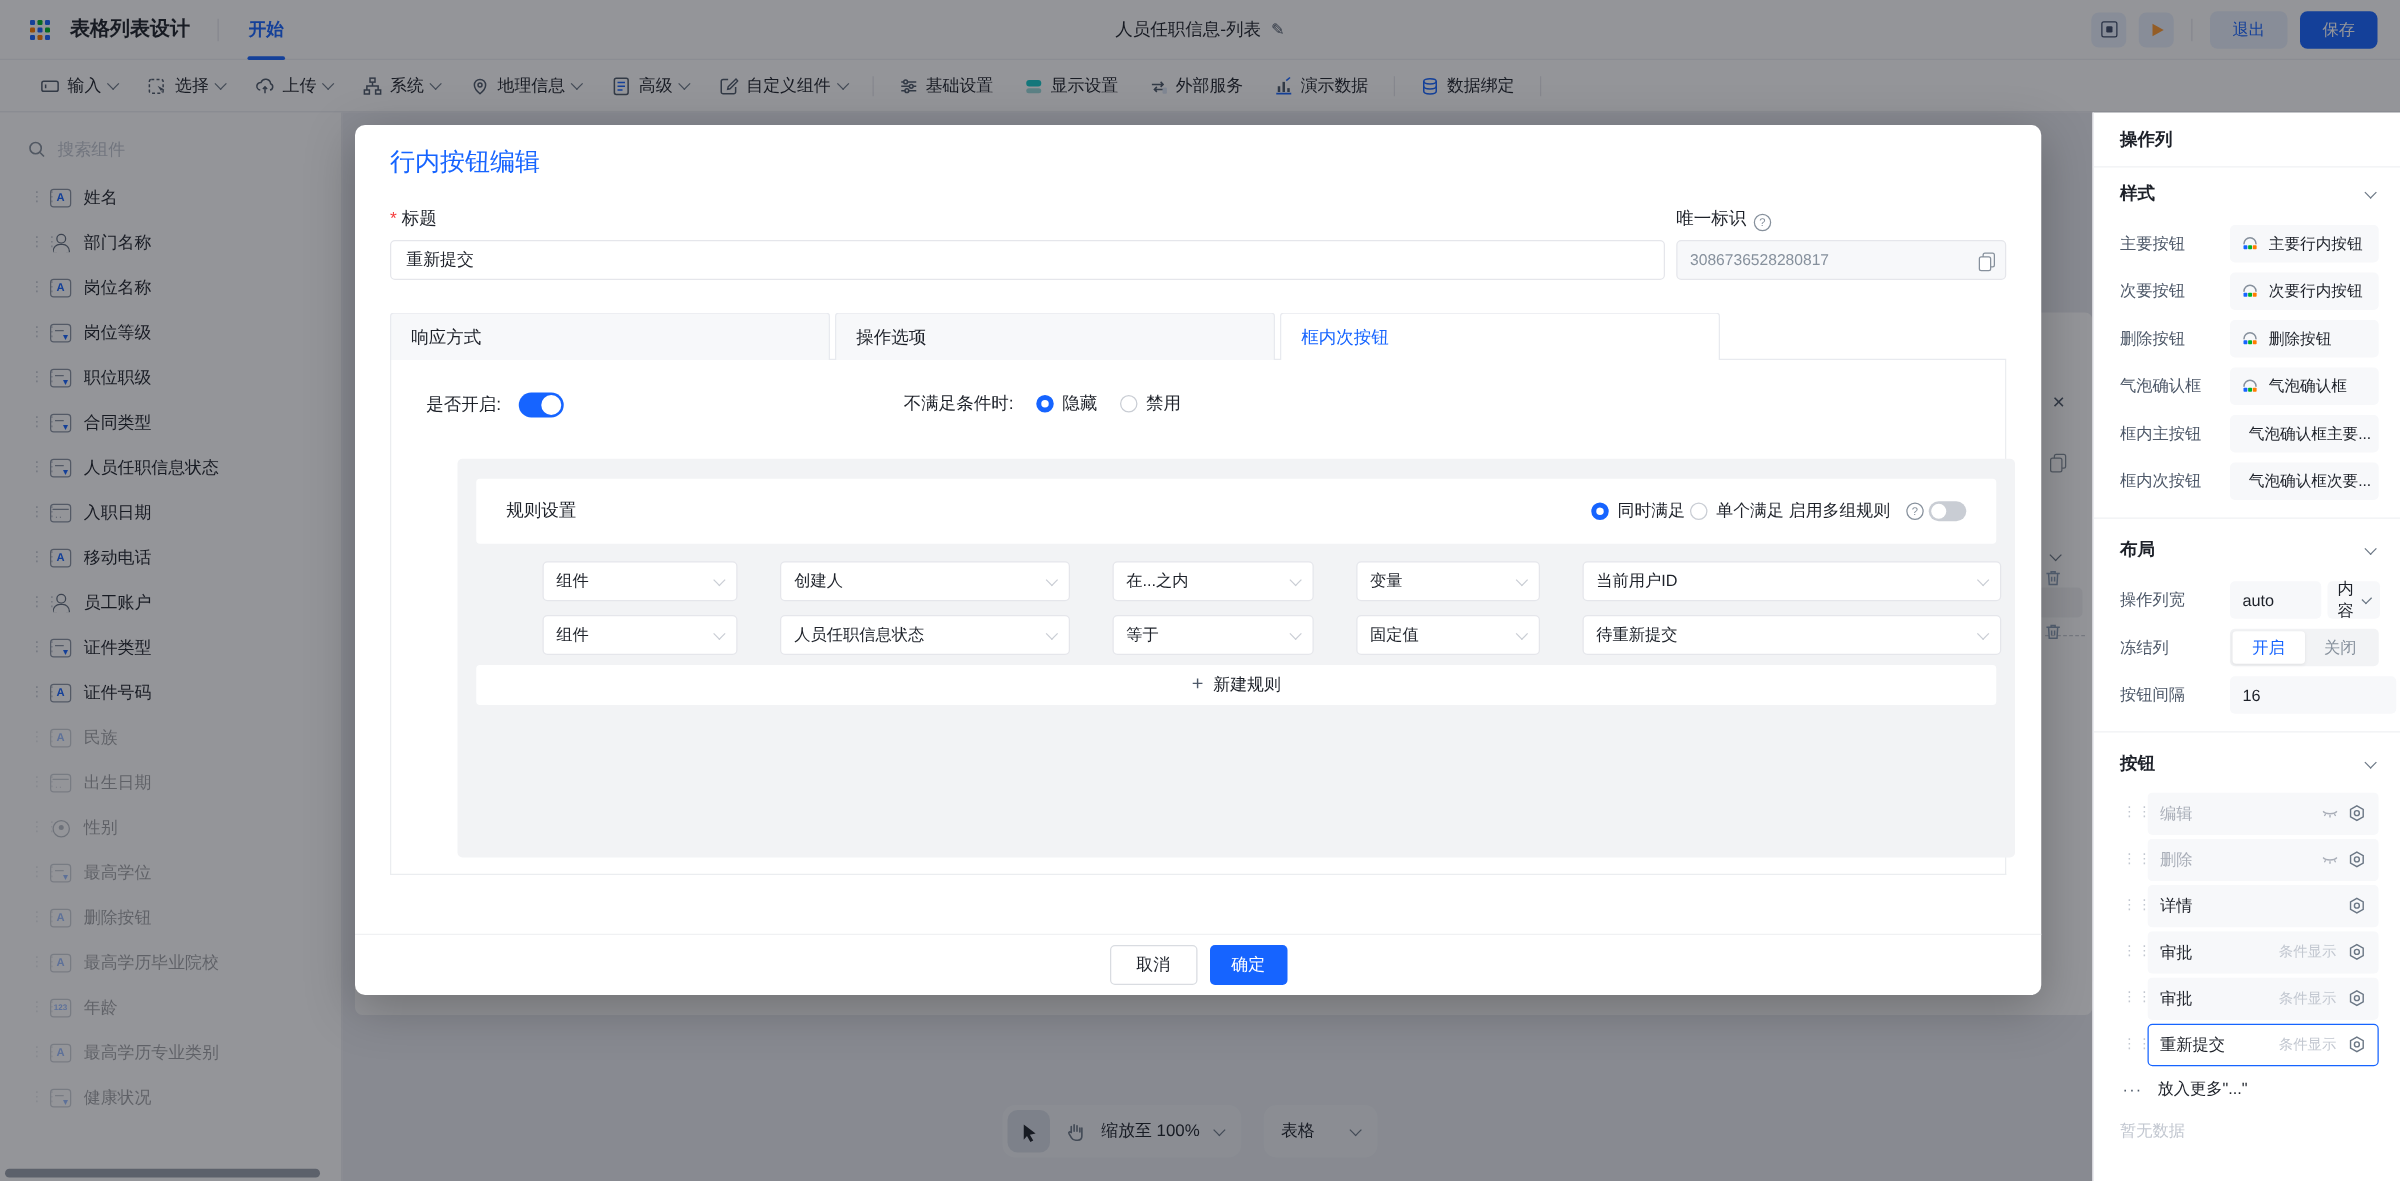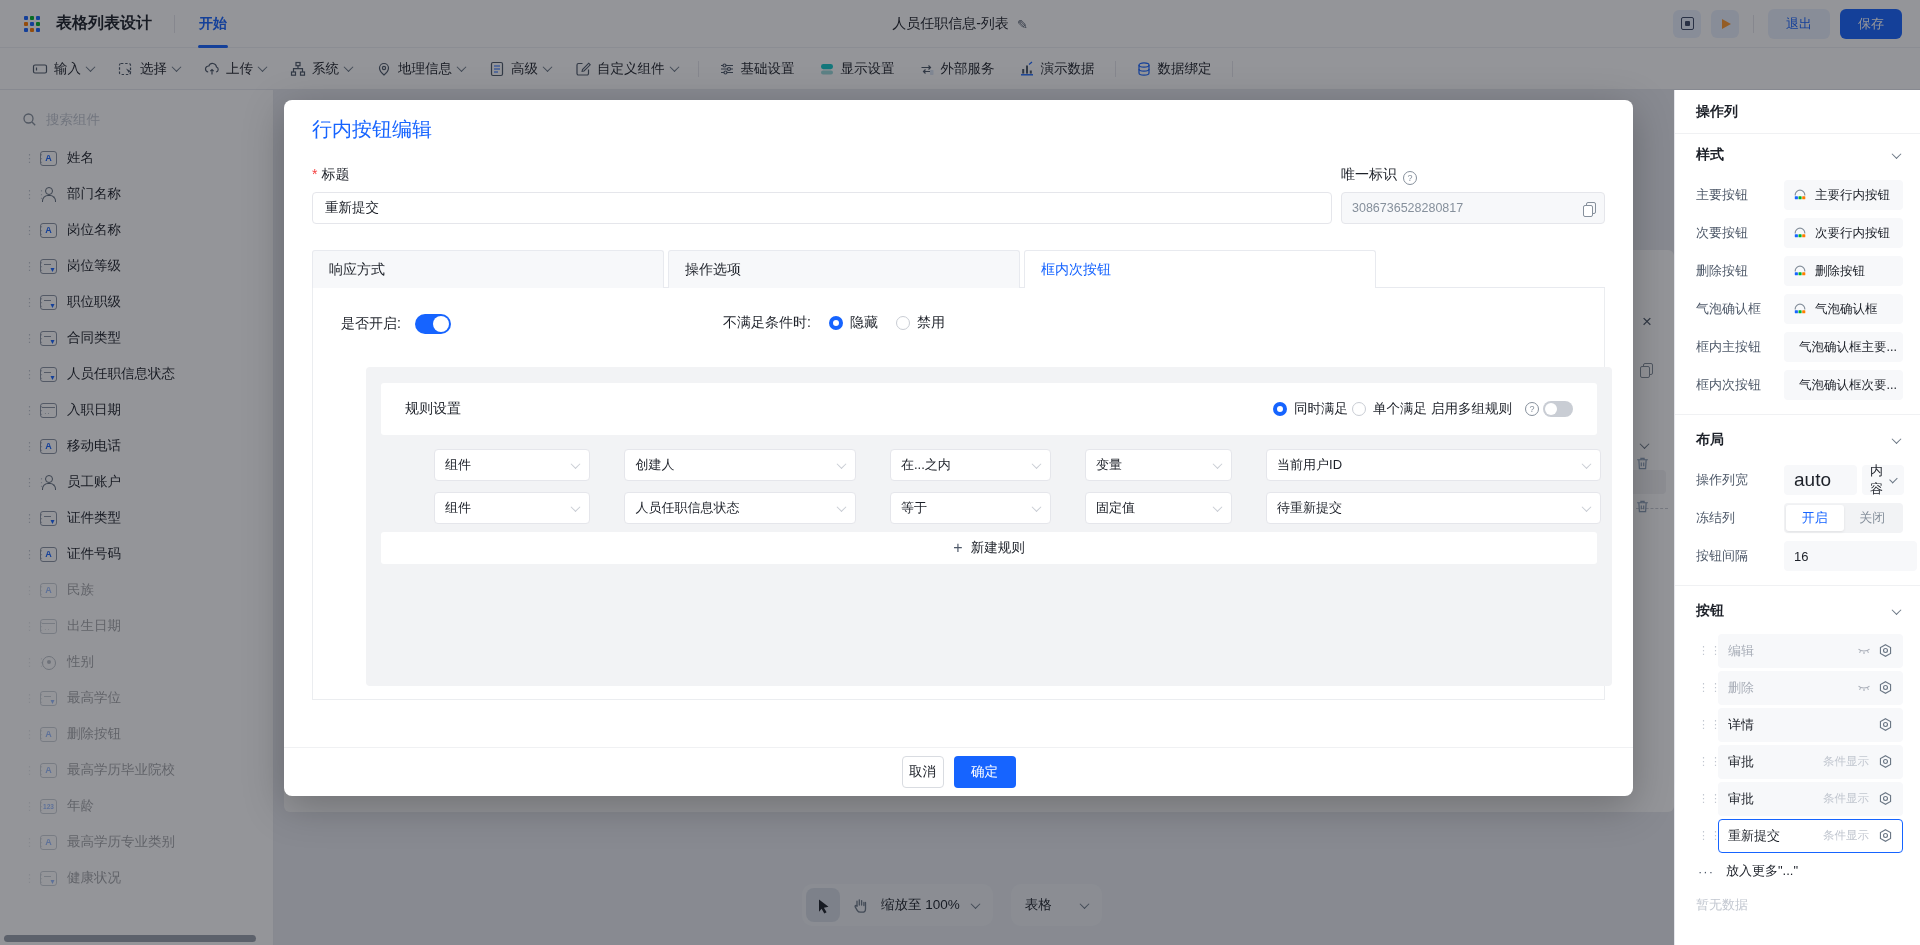--- a/index.html
+++ b/index.html
@@ -104,31 +104,31 @@
   .rules-head-right{margin-left:auto;display:flex;align-items:center;gap:4px;font-size:13.5px}
   .rule-row{position:absolute;left:68px;top:82px;display:flex;gap:34px;align-items:center;width:1216px}
   .rule-row.r2{top:125px}
   .dd{height:32px;background:#fff;border:1px solid #e5e6eb;border-radius:4px;display:flex;align-items:center;padding:0 10px;font-size:13px;color:#1d2129}
   .dd .chev{margin-left:auto;border-color:#c9cdd4}
   .w1{width:165px}.w2{width:245px}.w3{width:170px}.w4{width:155px}.w5{width:355px}
   .trash{margin-left:auto}
   .add-rule{position:absolute;left:15px;right:15px;top:165px;height:32px;background:#fff;border-radius:3px;display:flex;align-items:center;justify-content:center;gap:8px;font-size:13.5px;color:#1d2129}
   .add-rule .plus{font-size:16px;color:#4e5969}
   .m-footer{position:absolute;left:0;right:0;top:647px;height:49px;border-top:1px solid #f0f1f3;display:flex;align-items:center;justify-content:center;gap:10px}
-  .btn-cancel{width:42px;height:32px;border:1px solid #d9dce1;border-radius:4px;background:#fff;font-size:13.5px;color:#1d2129;display:flex;align-items:center;justify-content:center}
+  .btn-cancel{width:70px;height:32px;border:1px solid #d9dce1;border-radius:4px;background:#fff;font-size:13.5px;color:#1d2129;display:flex;align-items:center;justify-content:center}
   .btn-ok{width:62px;height:32px;border-radius:4px;background:#1664ff;color:#fff;font-size:13.5px;display:flex;align-items:center;justify-content:center}
   
   .rp-head{height:44px;display:flex;align-items:center;padding-left:21px;font-size:14px;font-weight:bold;border-bottom:1px solid #f0f1f3}
   .rp-sec{height:42px;display:flex;align-items:center;padding:0 20px 0 21px;font-size:14px;font-weight:bold}
   .rp-sec .chev{margin-left:auto}
   .rp-row{height:38px;display:flex;align-items:center;padding:0 17px 0 21px}
   .rp-label{font-size:13px;color:#4e5969;width:88px;flex:none}
   .rp-ctl{margin-left:auto;width:133px;height:30px;background:#f7f8fa;border-radius:4px;display:flex;align-items:center;gap:7px;padding:0 8px;font-size:12.5px;color:#1d2129;white-space:nowrap;overflow:hidden}
   .rp-div{border-top:1px solid #f0f1f3;margin:10px 0 4px}
-  .lw-in{width:73px;height:30px;background:#f7f8fa;border-radius:4px;border:none;font-size:19px;padding:0 10px;margin-left:auto;font-family:inherit;color:#1d2129}
+  .lw-in{width:73px;height:30px;background:#f7f8fa;border-radius:4px;border:none;font-size:13px;padding:0 10px;margin-left:auto;font-family:inherit;color:#1d2129}
   .lw-sel{width:55px;height:30px;background:#f7f8fa;border-radius:4px;display:flex;align-items:center;gap:6px;padding:0 8px;font-size:13px;margin-left:5px}
   .seg{margin-left:auto;width:133px;height:30px;background:#f2f3f5;border-radius:4px;display:flex;padding:2px}
   .seg span{flex:1;display:flex;align-items:center;justify-content:center;font-size:13px;color:#86909c;border-radius:3px}
   .seg .on{background:#fff;color:#1664ff;box-shadow:0 1px 3px rgba(0,0,0,.08)}
   .gap-in{width:133px;height:30px;background:#f7f8fa;border-radius:4px;border:none;font-size:13px;padding:0 10px;margin-left:auto;font-family:inherit;color:#1d2129}
   .btn-row{height:37px;display:flex;align-items:center;padding:0 17px 0 23px;gap:4px}
   .btn-card{margin-left:auto;width:188px;height:34px;background:#f7f8fa;border:1px solid transparent;border-radius:4px;display:flex;align-items:center;padding:0 9px;gap:7px}
   .btn-card .lbl{font-size:13px;color:#1d2129}
   .btn-row.dim .lbl{color:#a9aeb8}
   .btn-card .badge{margin-left:auto;font-size:11.5px;color:#c2c7d0}

